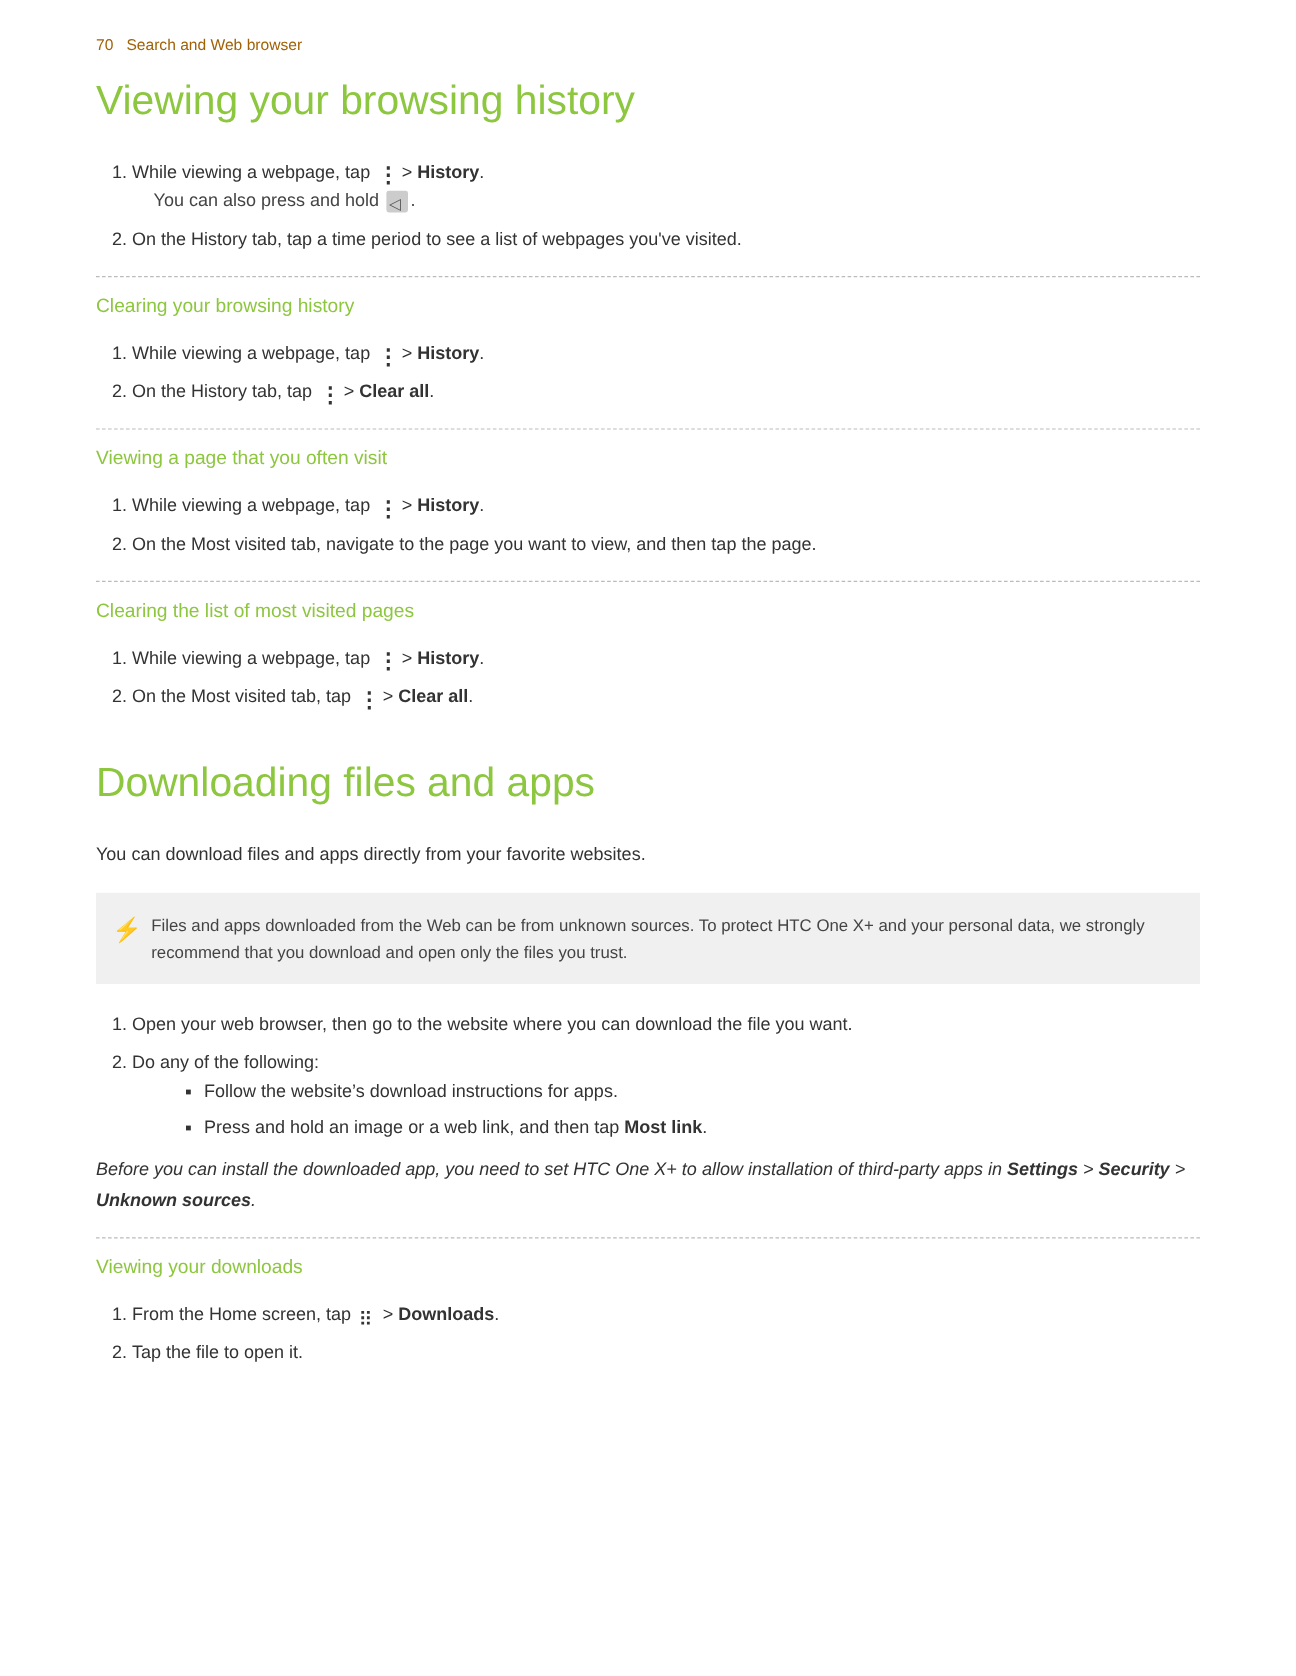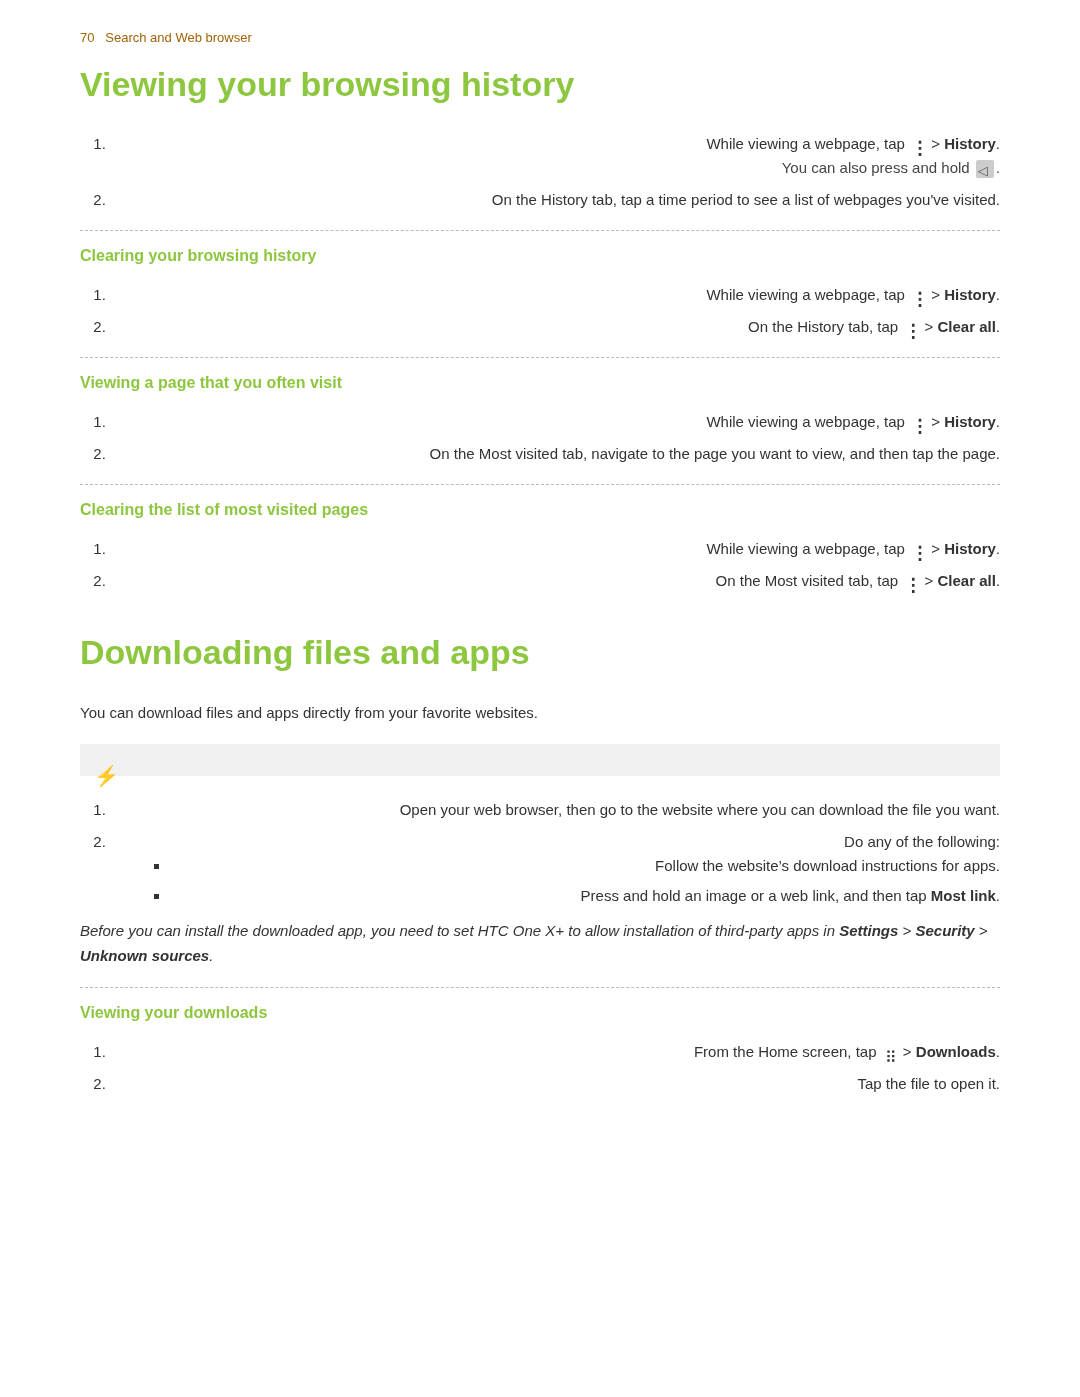--- a/index.html
+++ b/index.html
@@ -12,46 +12,45 @@
       min-height: 1397px;
       padding: 30px 80px 60px 80px;
     }
     .page-number {
       font-size: 13px;
       color: #a16207;
       margin-bottom: 20px;
     }
     h1.section-title {
       font-size: 34px;
-      font-weight: bold;
+      font-weight: normal;
       color: #8dc63f;
       margin-bottom: 28px;
       margin-top: 10px;
     }
     h2.sub-title {
       font-size: 16px;
-      font-weight: bold;
+      font-weight: normal;
       color: #8dc63f;
       margin-bottom: 12px;
       margin-top: 0;
       padding-bottom: 6px;
     }
     .section-divider {
       border: none;
       border-top: 1px dashed #bbb;
       margin: 18px 0 16px 0;
     }
     ol {
       margin-left: 30px;
       margin-bottom: 10px;
     }
     ol li {
       margin-bottom: 8px;
       line-height: 1.6;
-      text-align: right;
     }
     ul.bullet-list {
       list-style: square;
       margin-left: 60px;
       margin-bottom: 10px;
     }
     ul.bullet-list li {
       margin-bottom: 6px;
       line-height: 1.6;
     }
@@ -120,21 +119,21 @@
     }
     p.intro {
       margin-bottom: 18px;
       line-height: 1.7;
     }
     p.outro {
       line-height: 1.7;
       font-style: italic;
     }
     .hold-note {
-      margin-left: 33px;
+      margin-left: 18px;
       margin-bottom: 8px;
       color: #444;
       font-size: 15px;
     }
   </style>
 </head>
 <body>
 
 <div class="page-number">
   <span>70</span>&nbsp;&nbsp;&nbsp;<span>Search and Web browser</span>
@@ -191,20 +190,21 @@
   </div>
 </div>
 
 <div class="main-section">
   <h1 class="section-title">Downloading files and apps</h1>
 
   <p class="intro">You can download files and apps directly from your favorite websites.</p>
 
   <div class="note-box">
     <span class="note-icon">⚡</span>
+    <span>Files and apps downloaded from the Web can be from unknown sources. To protect HTC One X+ and your personal data, we strongly recommend that you download and open only the files you trust.</span>
   </div>
 
   <ol>
     <li>Open your web browser, then go to the website where you can download the file you want.</li>
     <li>
       Do any of the following:
       <ul class="bullet-list">
         <li>Follow the website’s download instructions for apps.</li>
         <li>Press and hold an image or a web link, and then tap <strong>Most link</strong>.</li>
       </ul>

